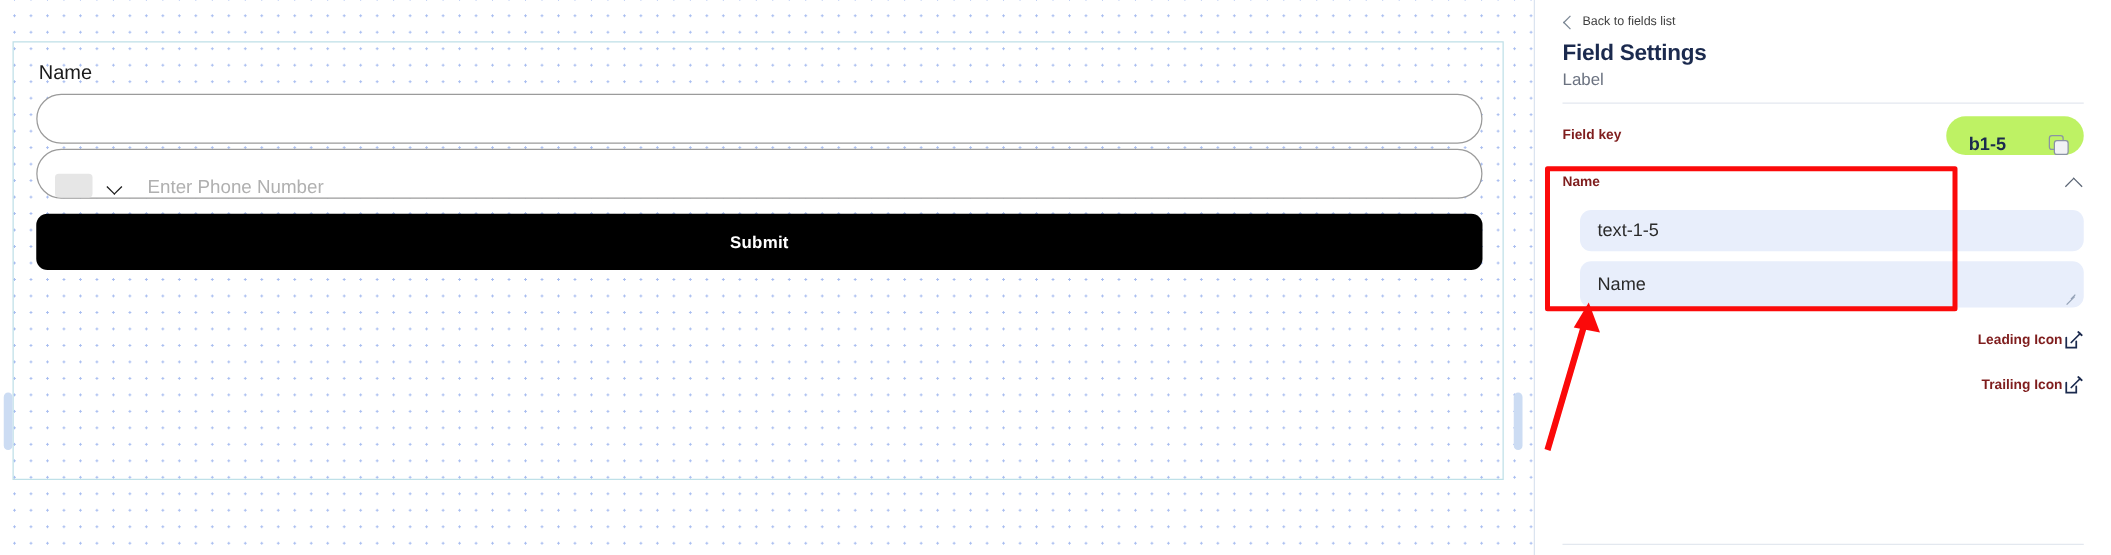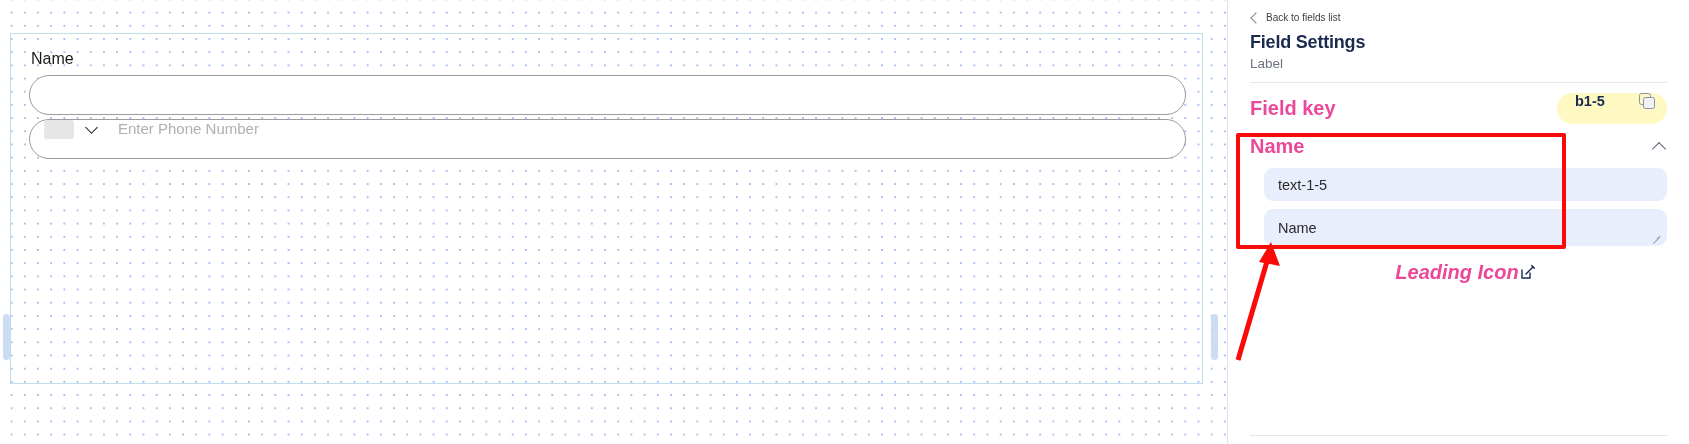--- a/index.html
+++ b/index.html
@@ -46,21 +46,21 @@
     display: flex; align-items: center;
     padding: 0 14px;
     font-size: 15px;
     color: #b3b3b3;
   }
   .phone-input {
     width: 1157px; height: 40px;
     border: 1px solid #9b9b9b;
     border-radius: 21px;
     background: #ffffff;
-    display: flex; align-items: flex-start;
+    display: flex; align-items: flex-end;
     padding: 0 10px;
   }
   .flag-box {
     width: 30px; height: 19px;
     background: #e6e6e6;
     border-radius: 3px;
     margin-left: 4px;
   }
   .chev {
     width: 16px; height: 16px;
@@ -146,25 +146,25 @@
     font-size: 13.5px; color: #6b7280;
     margin-bottom: 11px;
   }
   .hr { height: 1px; background: #e3e8ef; margin: 0 0 6px 0; }
 
   .row {
     display: flex; align-items: center; justify-content: space-between;
     height: 38px;
   }
   .row-label {
-    font-size: 20px; font-weight: bold; color: #ec4899;
+    font-size: 11px; font-weight: bold; color: #7f1d1d;
   }
   .key-pill {
-    display: flex; align-items: flex-start; gap: 18px;
-    background: #fef9c3;
+    display: flex; align-items: flex-end; gap: 18px;
+    background: #bef264;
     border-radius: 17px;
     height: 31px;
     padding: 0 12px 0 18px;
     min-width: 110px;
     justify-content: space-between;
   }
   .key-val { font-size: 14.5px; font-weight: bold; color: #1b2a4e; }
 
   .copy-ic { width: 16px; height: 16px; position: relative; }
   .copy-ic::before, .copy-ic::after {
@@ -217,24 +217,23 @@
   }
   .toggle::after {
     content: "";
     position: absolute; right: 2px; top: 2px;
     width: 15px; height: 15px;
     border-radius: 50%;
     background: #ffffff;
   }
 
   .icon-row {
-    display: flex; align-items: center; justify-content: center;
+    display: flex; align-items: center; justify-content: flex-end;
     height: 36px;
     padding-left: 14px;
-    font-style: italic;
   }
   .icon-row .row-label { font-weight: bold; }
   .pencil-sq { width: 17px; height: 17px; position: relative; }
   .pencil-sq svg { display: block; }
 
   .panel-hr-bottom {
     position: absolute; left: 22px; right: 22px; bottom: 8px;
     height: 1px; background: #e3e8ef;
   }
 
@@ -276,20 +275,21 @@
       </div>
 
       <div class="field-block">
         <div class="phone-input">
           <div class="flag-box"></div>
           <div class="chev"></div>
           <span class="phone-ph">Enter Phone Number</span>
         </div>
       </div>
 
+      <div class="submit-btn">Submit</div>
     </div>
 
     <div class="handle left"></div>
     <div class="handle right"></div>
   </div>
 
   <div class="v-sep"></div>
 
   <div class="panel">
 
@@ -334,20 +334,29 @@
     <div class="icon-row">
       <span class="row-label">Leading Icon</span>
       <span class="pencil-sq">
         <svg width="17" height="17" viewBox="0 0 17 17">
           <path d="M3 6 L3 14 L11 14 L11 9" fill="none" stroke="#1b2a4e" stroke-width="1.4" stroke-linecap="round"></path>
           <path d="M7 10 L14.2 2.8 M12.6 1.6 L15.4 4.2" fill="none" stroke="#1b2a4e" stroke-width="1.4" stroke-linecap="round"></path>
         </svg>
       </span>
     </div>
 
+    <div class="icon-row">
+      <span class="row-label">Trailing Icon</span>
+      <span class="pencil-sq">
+        <svg width="17" height="17" viewBox="0 0 17 17">
+          <path d="M3 6 L3 14 L11 14 L11 9" fill="none" stroke="#1b2a4e" stroke-width="1.4" stroke-linecap="round"></path>
+          <path d="M7 10 L14.2 2.8 M12.6 1.6 L15.4 4.2" fill="none" stroke="#1b2a4e" stroke-width="1.4" stroke-linecap="round"></path>
+        </svg>
+      </span>
+    </div>
 
     <div class="panel-hr-bottom"></div>
   </div>
 
   <div class="red-box"></div>
   <svg class="red-arrow" viewBox="0 0 90 125">
     <path d="M10 120 L40 18" stroke="#fb0a0a" stroke-width="5" fill="none"></path>
     <path d="M43 2 L52 26 L31 22 Z" fill="#fb0a0a"></path>
   </svg>
 

